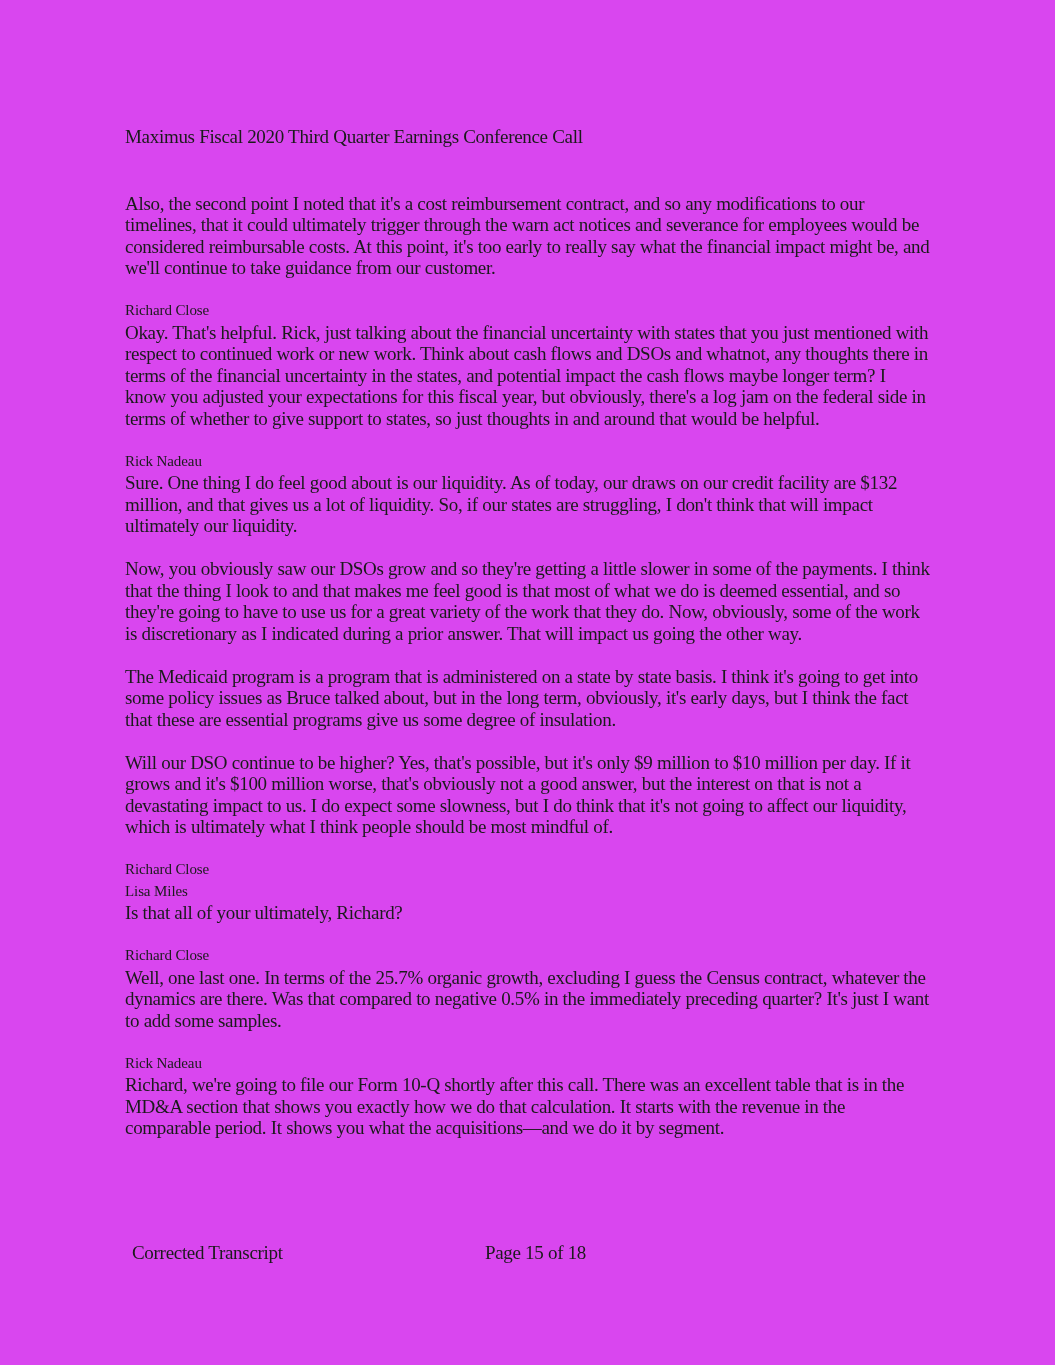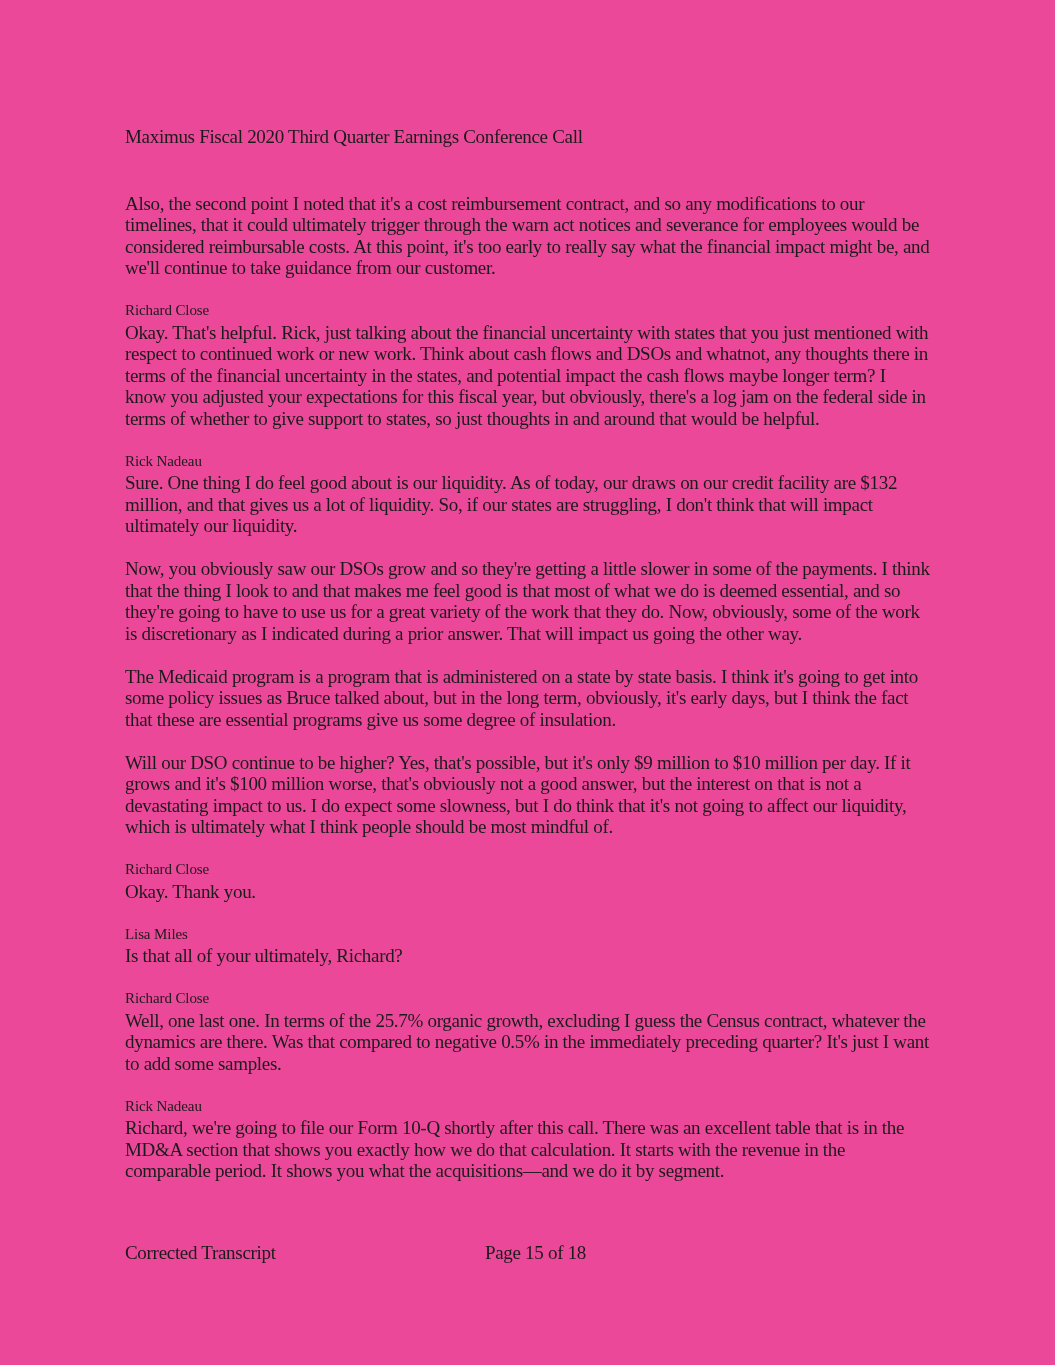--- a/index.html
+++ b/index.html
@@ -15,21 +15,21 @@
     font-family: "Liberation Serif", "DejaVu Serif", serif;
     color: #1b1b1b;
   }
   .page {
     position: absolute;
     top: 0; left: 0;
     width: 1055px;
     height: 1365px;
     box-sizing: border-box;
     padding: 126px 125px 0 125px;
-    background: #ec4899;
+    background: #d946ef;
   }
   .doc-header {
     font-size: 19px;
     line-height: 21.5px;
     letter-spacing: -0.3px;
     margin-bottom: 45px;
   }
   .doc-title, .doc-date {
     white-space: nowrap;
   }
@@ -52,21 +52,21 @@
     top: 1242px;
     left: 0;
     width: 1055px;
     height: 22px;
     font-size: 19px;
     line-height: 21.5px;
     letter-spacing: -0.3px;
   }
   .footer-left {
     position: absolute;
-    left: 125px;
+    left: 132px;
     top: 0;
     white-space: nowrap;
   }
   .footer-center {
     position: absolute;
     left: 8px;
     top: 0;
     width: 100%;
     text-align: center;
     white-space: nowrap;
@@ -84,21 +84,20 @@
   <main class="transcript" id="transcript">
       <p class="para">Also, the second point I noted that it's a cost reimbursement contract, and so any modifications to our timelines, that it could ultimately trigger through the warn act notices and severance for employees would be considered reimbursable costs. At this point, it's too early to really say what the financial impact might be, and we'll continue to take guidance from our customer.</p>
       <div class="speaker">Richard Close</div>
       <p class="para">Okay. That's helpful. Rick, just talking about the financial uncertainty with states that you just mentioned with respect to continued work or new work. Think about cash flows and DSOs and whatnot, any thoughts there in terms of the financial uncertainty in the states, and potential impact the cash flows maybe longer term? I know you adjusted your expectations for this fiscal year, but obviously, there's a log jam on the federal side in terms of whether to give support to states, so just thoughts in and around that would be helpful.</p>
       <div class="speaker">Rick Nadeau</div>
       <p class="para">Sure. One thing I do feel good about is our liquidity. As of today, our draws on our credit facility are $132 million, and that gives us a lot of liquidity. So, if our states are struggling, I don't think that will impact ultimately our liquidity.</p>
       <p class="para">Now, you obviously saw our DSOs grow and so they're getting a little slower in some of the payments. I think that the thing I look to and that makes me feel good is that most of what we do is deemed essential, and so they're going to have to use us for a great variety of the work that they do. Now, obviously, some of the work is discretionary as I indicated during a prior answer. That will impact us going the other way.</p>
       <p class="para">The Medicaid program is a program that is administered on a state by state basis. I think it's going to get into some policy issues as Bruce talked about, but in the long term, obviously, it's early days, but I think the fact that these are essential programs give us some degree of insulation.</p>
       <p class="para">Will our DSO continue to be higher? Yes, that's possible, but it's only $9 million to $10 million per day. If it grows and it's $100 million worse, that's obviously not a good answer, but the interest on that is not a devastating impact to us. I do expect some slowness, but I do think that it's not going to affect our liquidity, which is ultimately what I think people should be most mindful of.</p>
       <div class="speaker">Richard Close</div>
-      <p class="para">Okay. Thank you.</p>
       <div class="speaker">Lisa Miles</div>
       <p class="para">Is that all of your ultimately, Richard?</p>
       <div class="speaker">Richard Close</div>
       <p class="para">Well, one last one. In terms of the 25.7% organic growth, excluding I guess the Census contract, whatever the dynamics are there. Was that compared to negative 0.5% in the immediately preceding quarter? It's just I want to add some samples.</p>
       <div class="speaker">Rick Nadeau</div>
       <p class="para">Richard, we're going to file our Form 10-Q shortly after this call. There was an excellent table that is in the MD&amp;A section that shows you exactly how we do that calculation. It starts with the revenue in the comparable period. It shows you what the acquisitions—and we do it by segment.</p>
     </main>
 
   <footer class="doc-footer">
     <span class="footer-left">Corrected Transcript</span>

